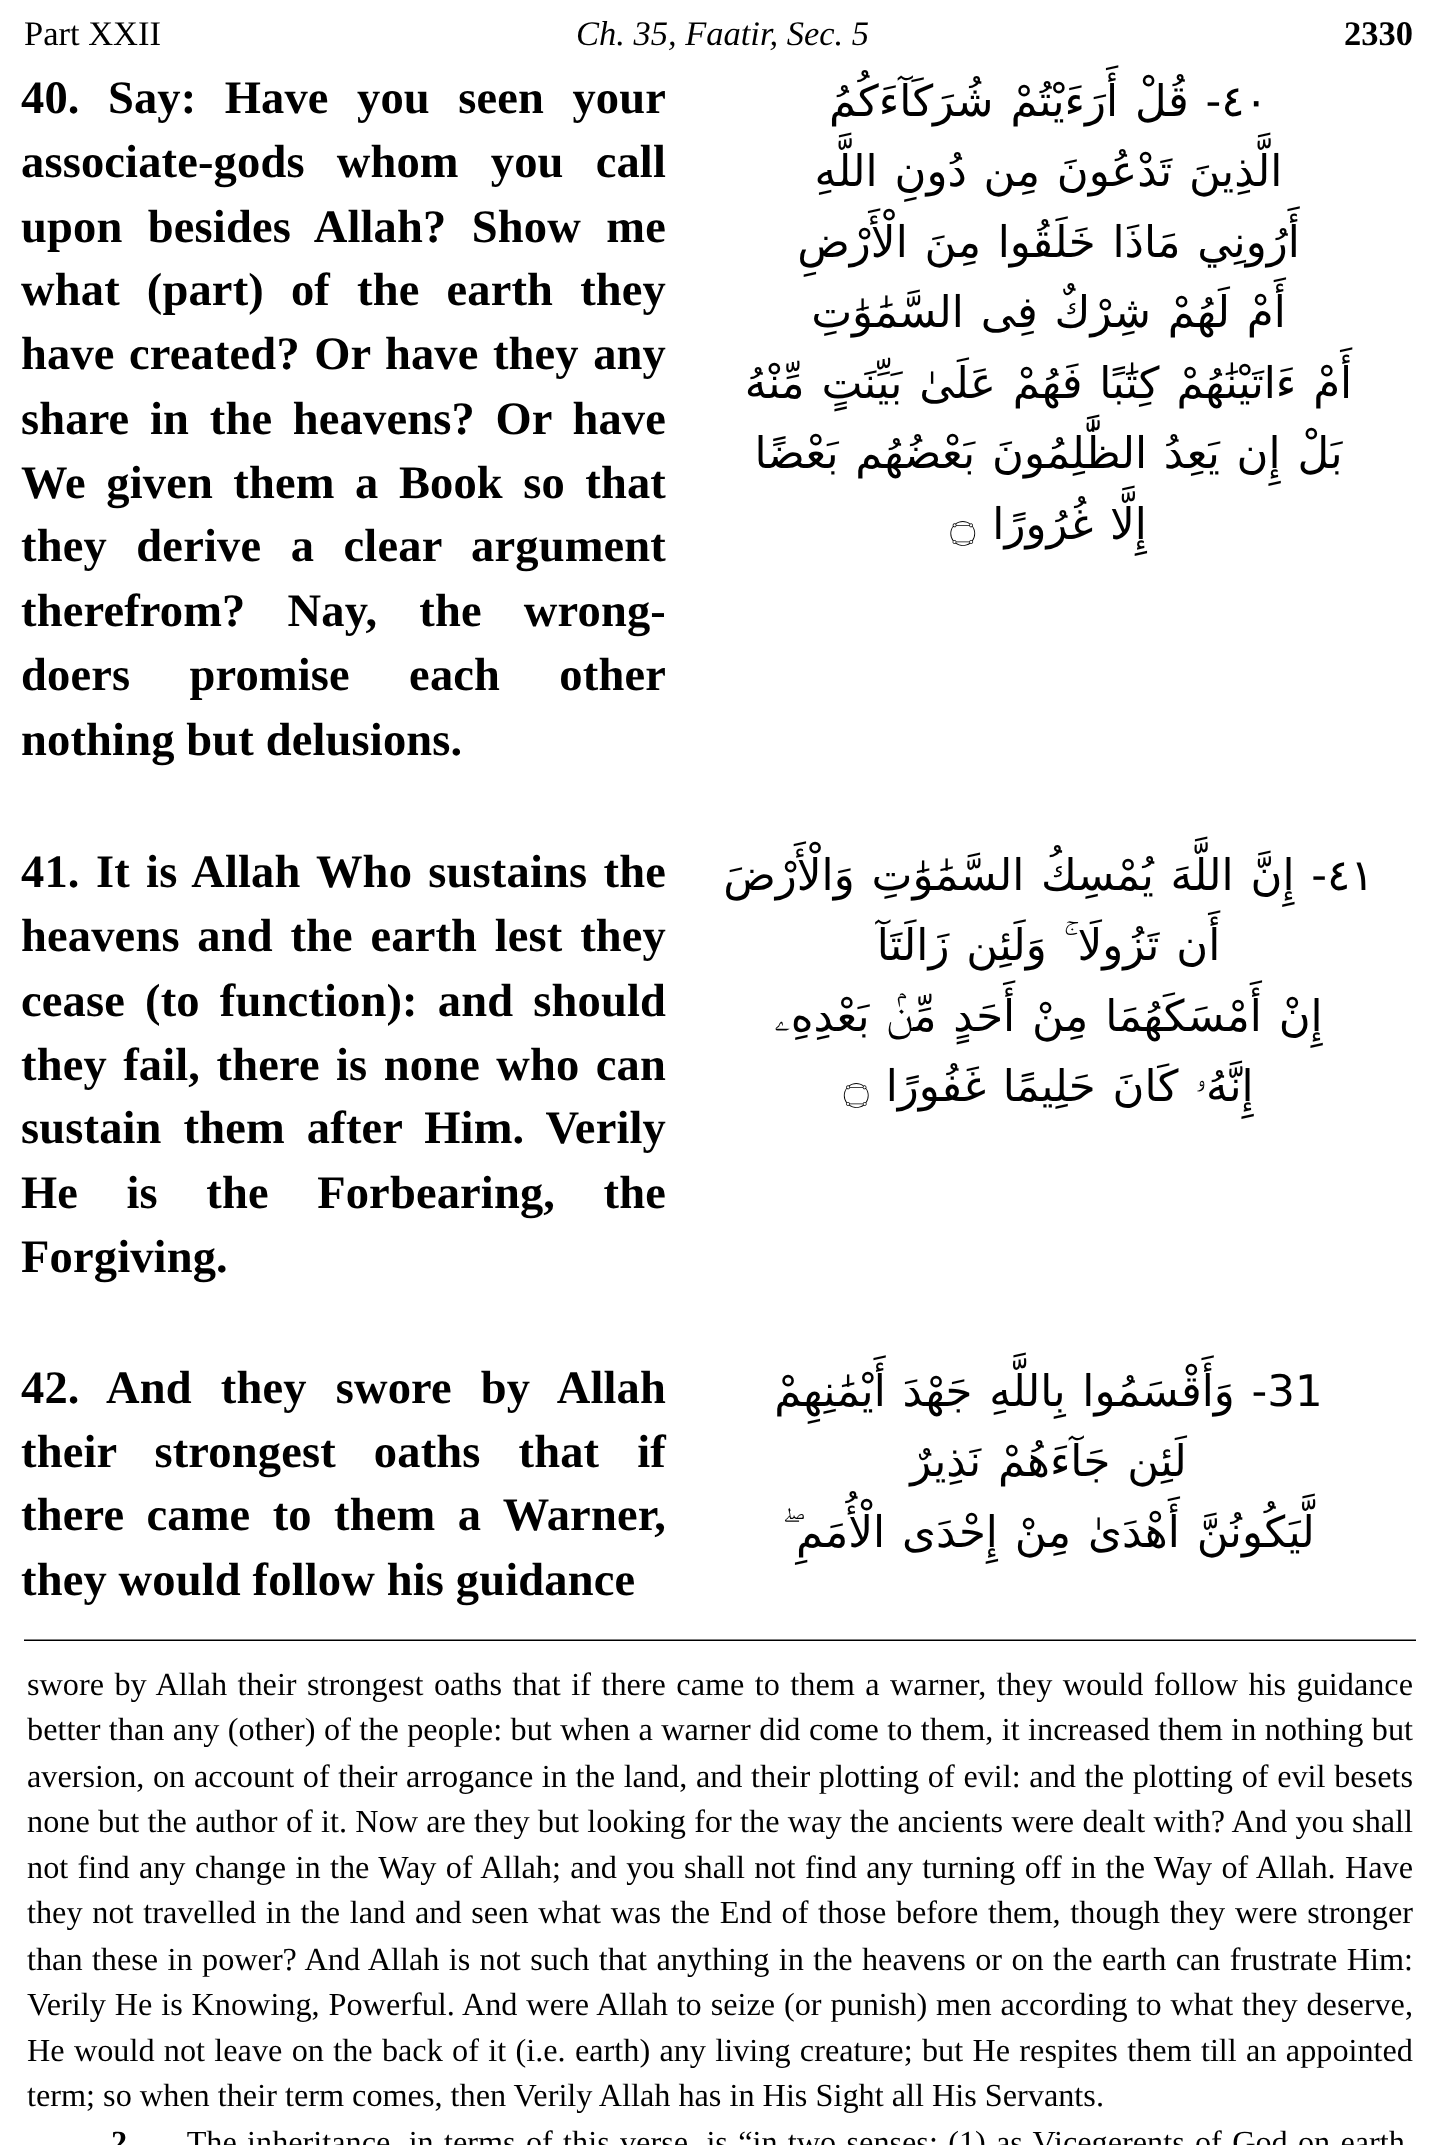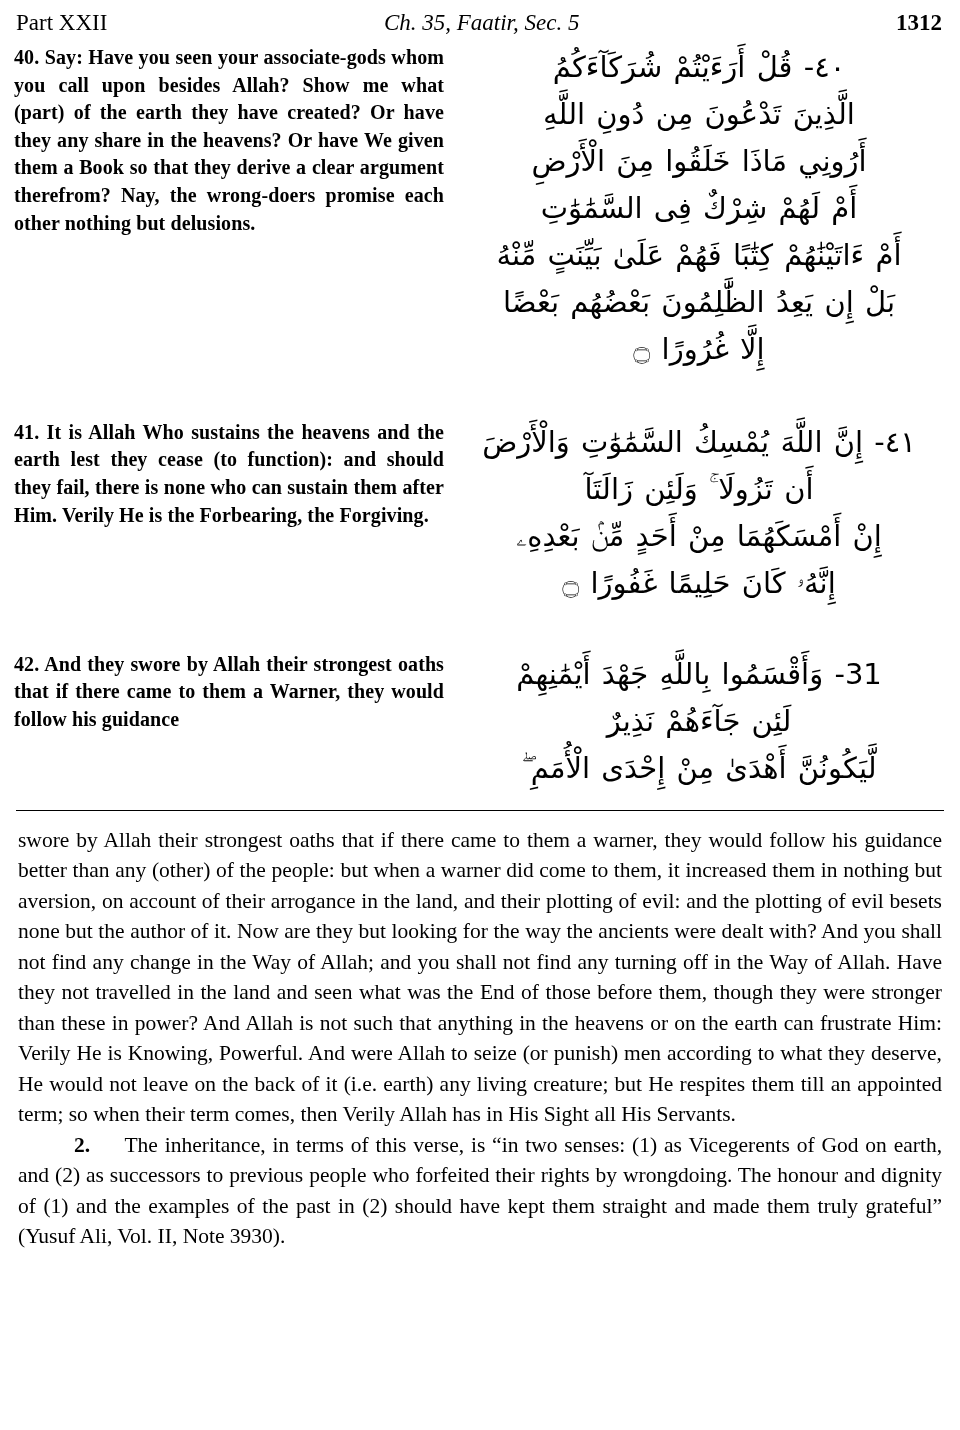--- a/index.html
+++ b/index.html
@@ -65,21 +65,21 @@
     flex: 1 1 auto;
     box-sizing: border-box;
     direction: rtl;
     text-align: right;
     padding-right: 4px;
   }
 
   .en-text {
     font-family: "Liberation Serif", serif;
     font-weight: bold;
-    font-size: 20px;
+    font-size: 31px;
     line-height: 1.38;
     text-align: justify;
     text-justify: inter-word;
     margin: 0;
     letter-spacing: 0.1px;
   }
 
   .ar-text {
     font-family: "DejaVu Sans", sans-serif;
     font-size: 29px;
@@ -125,21 +125,21 @@
   }
 </style>
 </head>
 <body>
 
 <div class="page">
 
   <div class="header">
     <span class="part">Part XXII</span>
     <span class="chapter">Ch. 35, Faatir, Sec. 5</span>
-    <span class="pageno">1312</span>
+    <span class="pageno">2330</span>
   </div>
 
   <div class="verses">
 
     <div class="verse-row">
       <div class="col-en">
         <p class="en-text">40.  Say: Have you seen your associate-gods whom you call upon besides Allah? Show me what (part) of the earth they have created? Or have they any share in the heavens? Or have We given them a Book so that they derive a clear argument therefrom? Nay, the wrong-doers promise each other nothing but delusions.</p>
       </div>
       <div class="col-ar">
         <p class="ar-text">٤٠- قُلْ أَرَءَيْتُمْ شُرَكَآءَكُمُ

